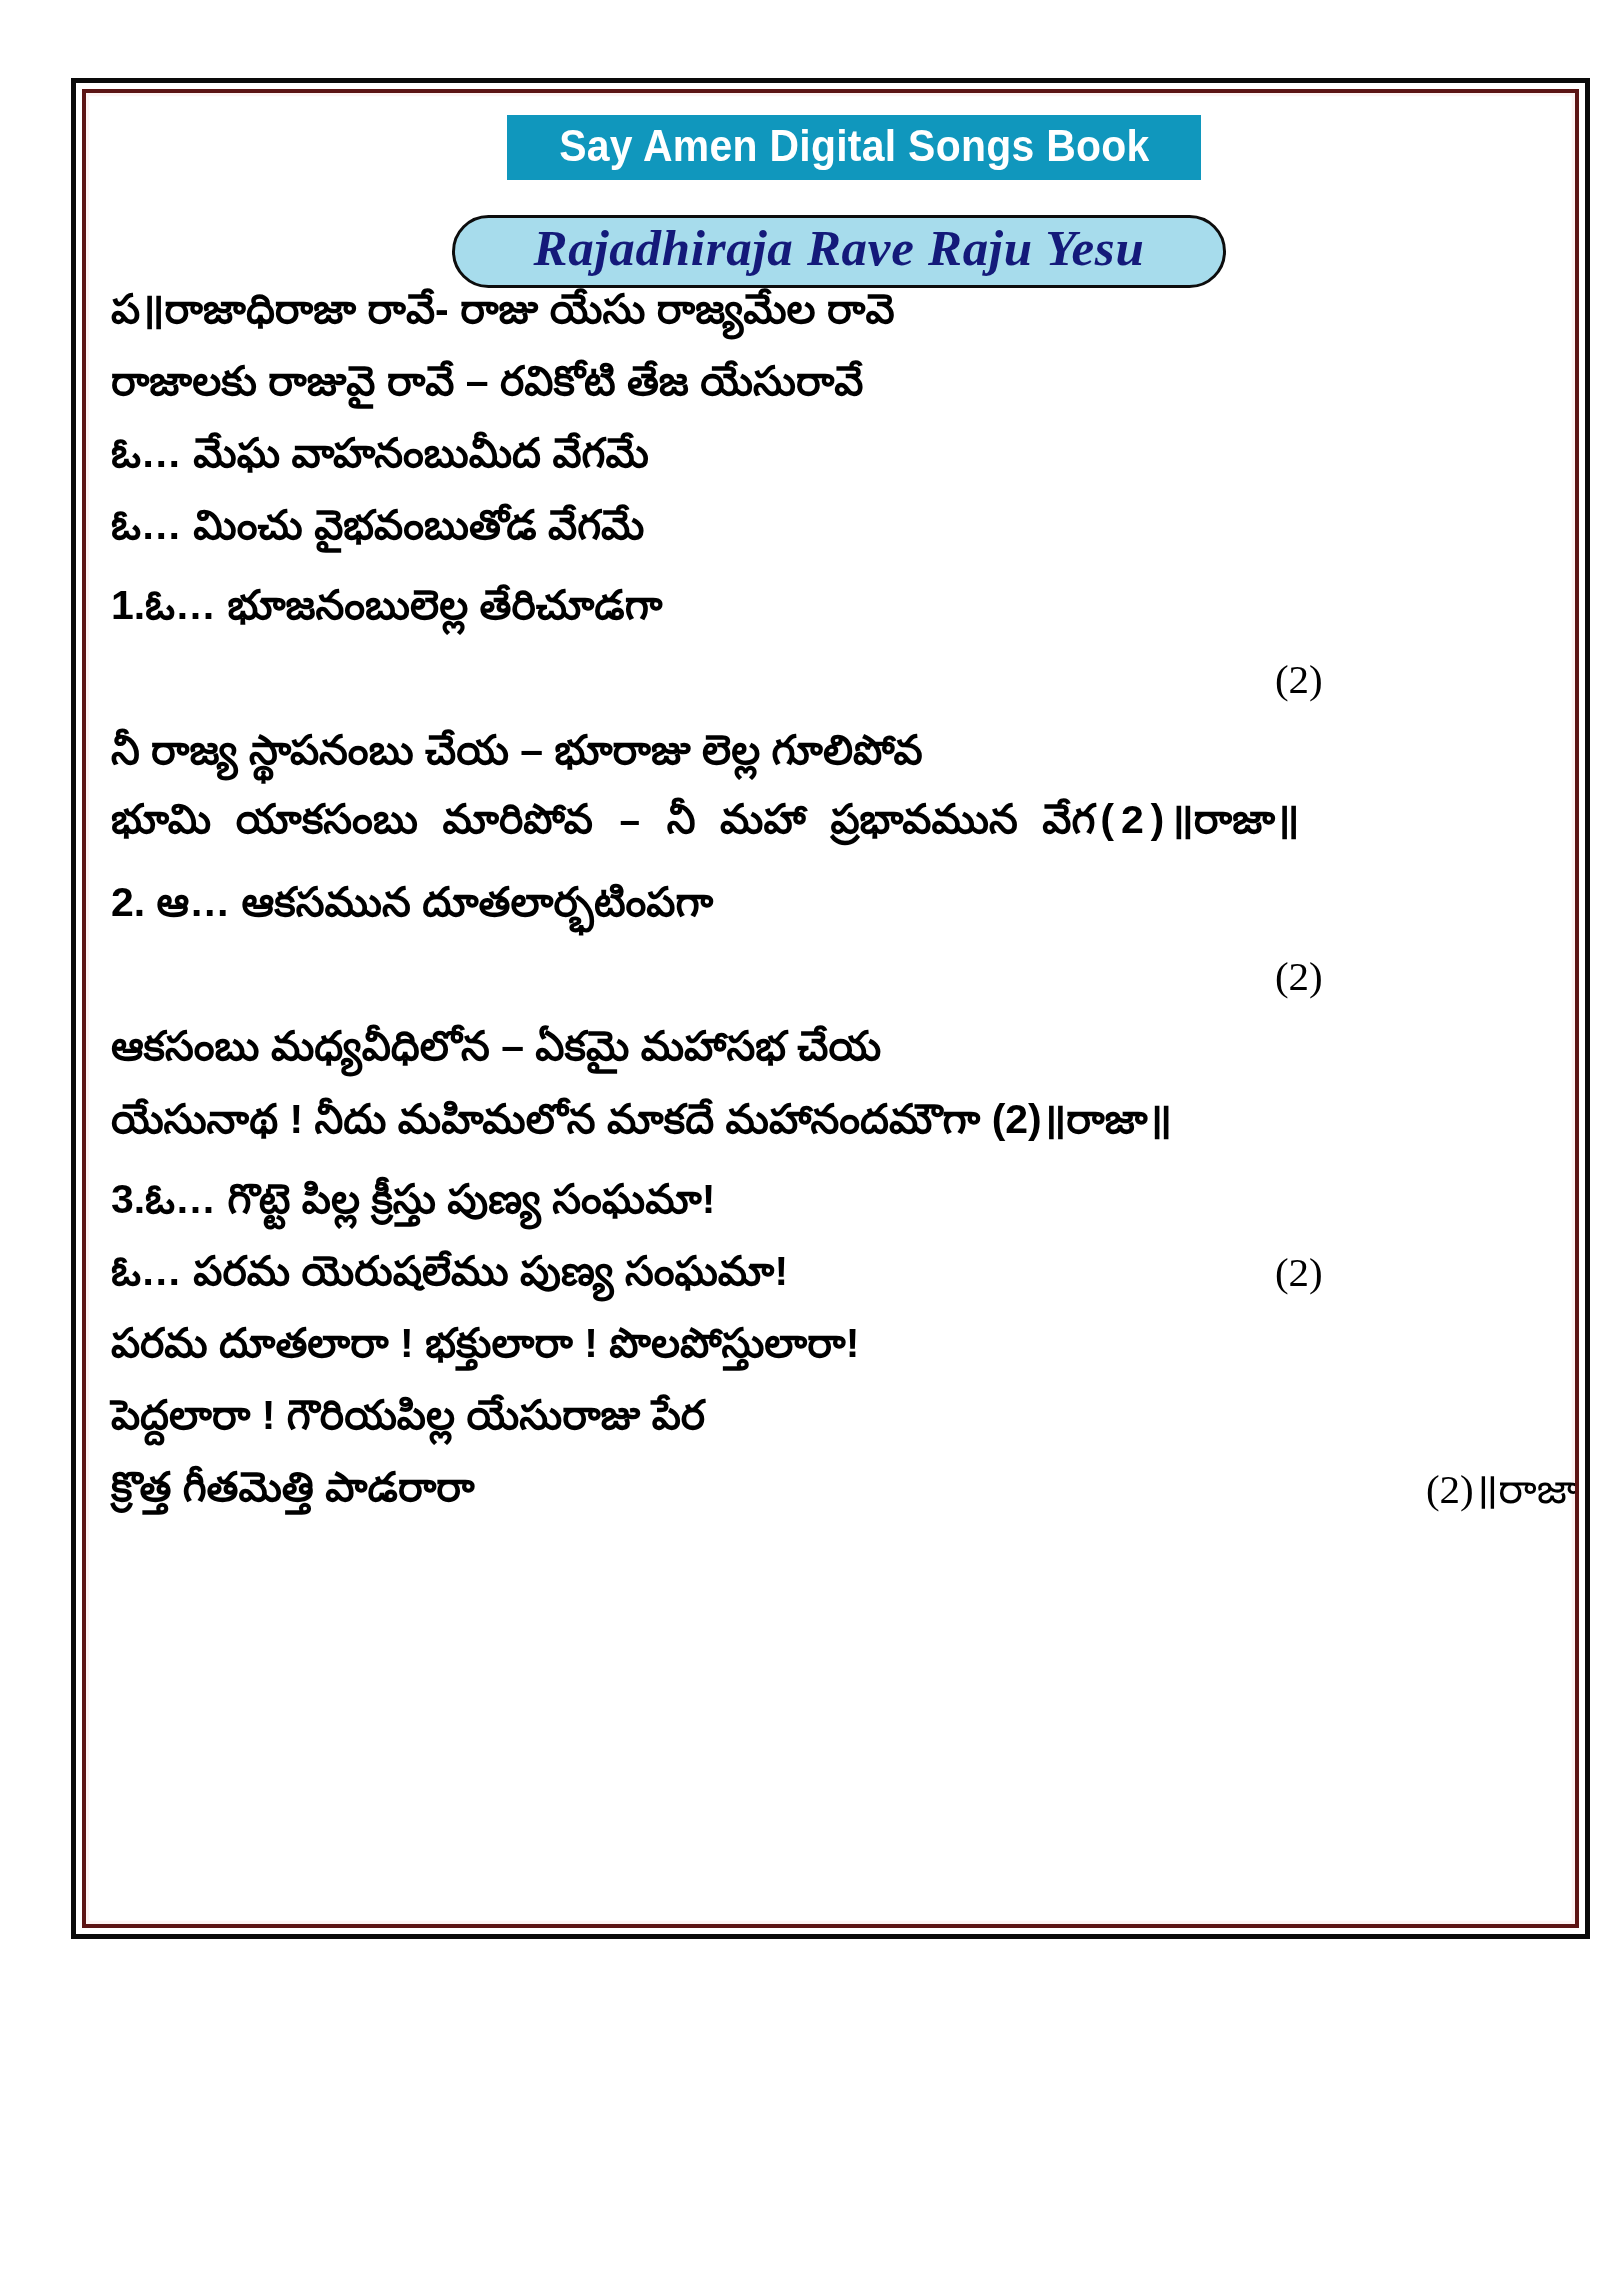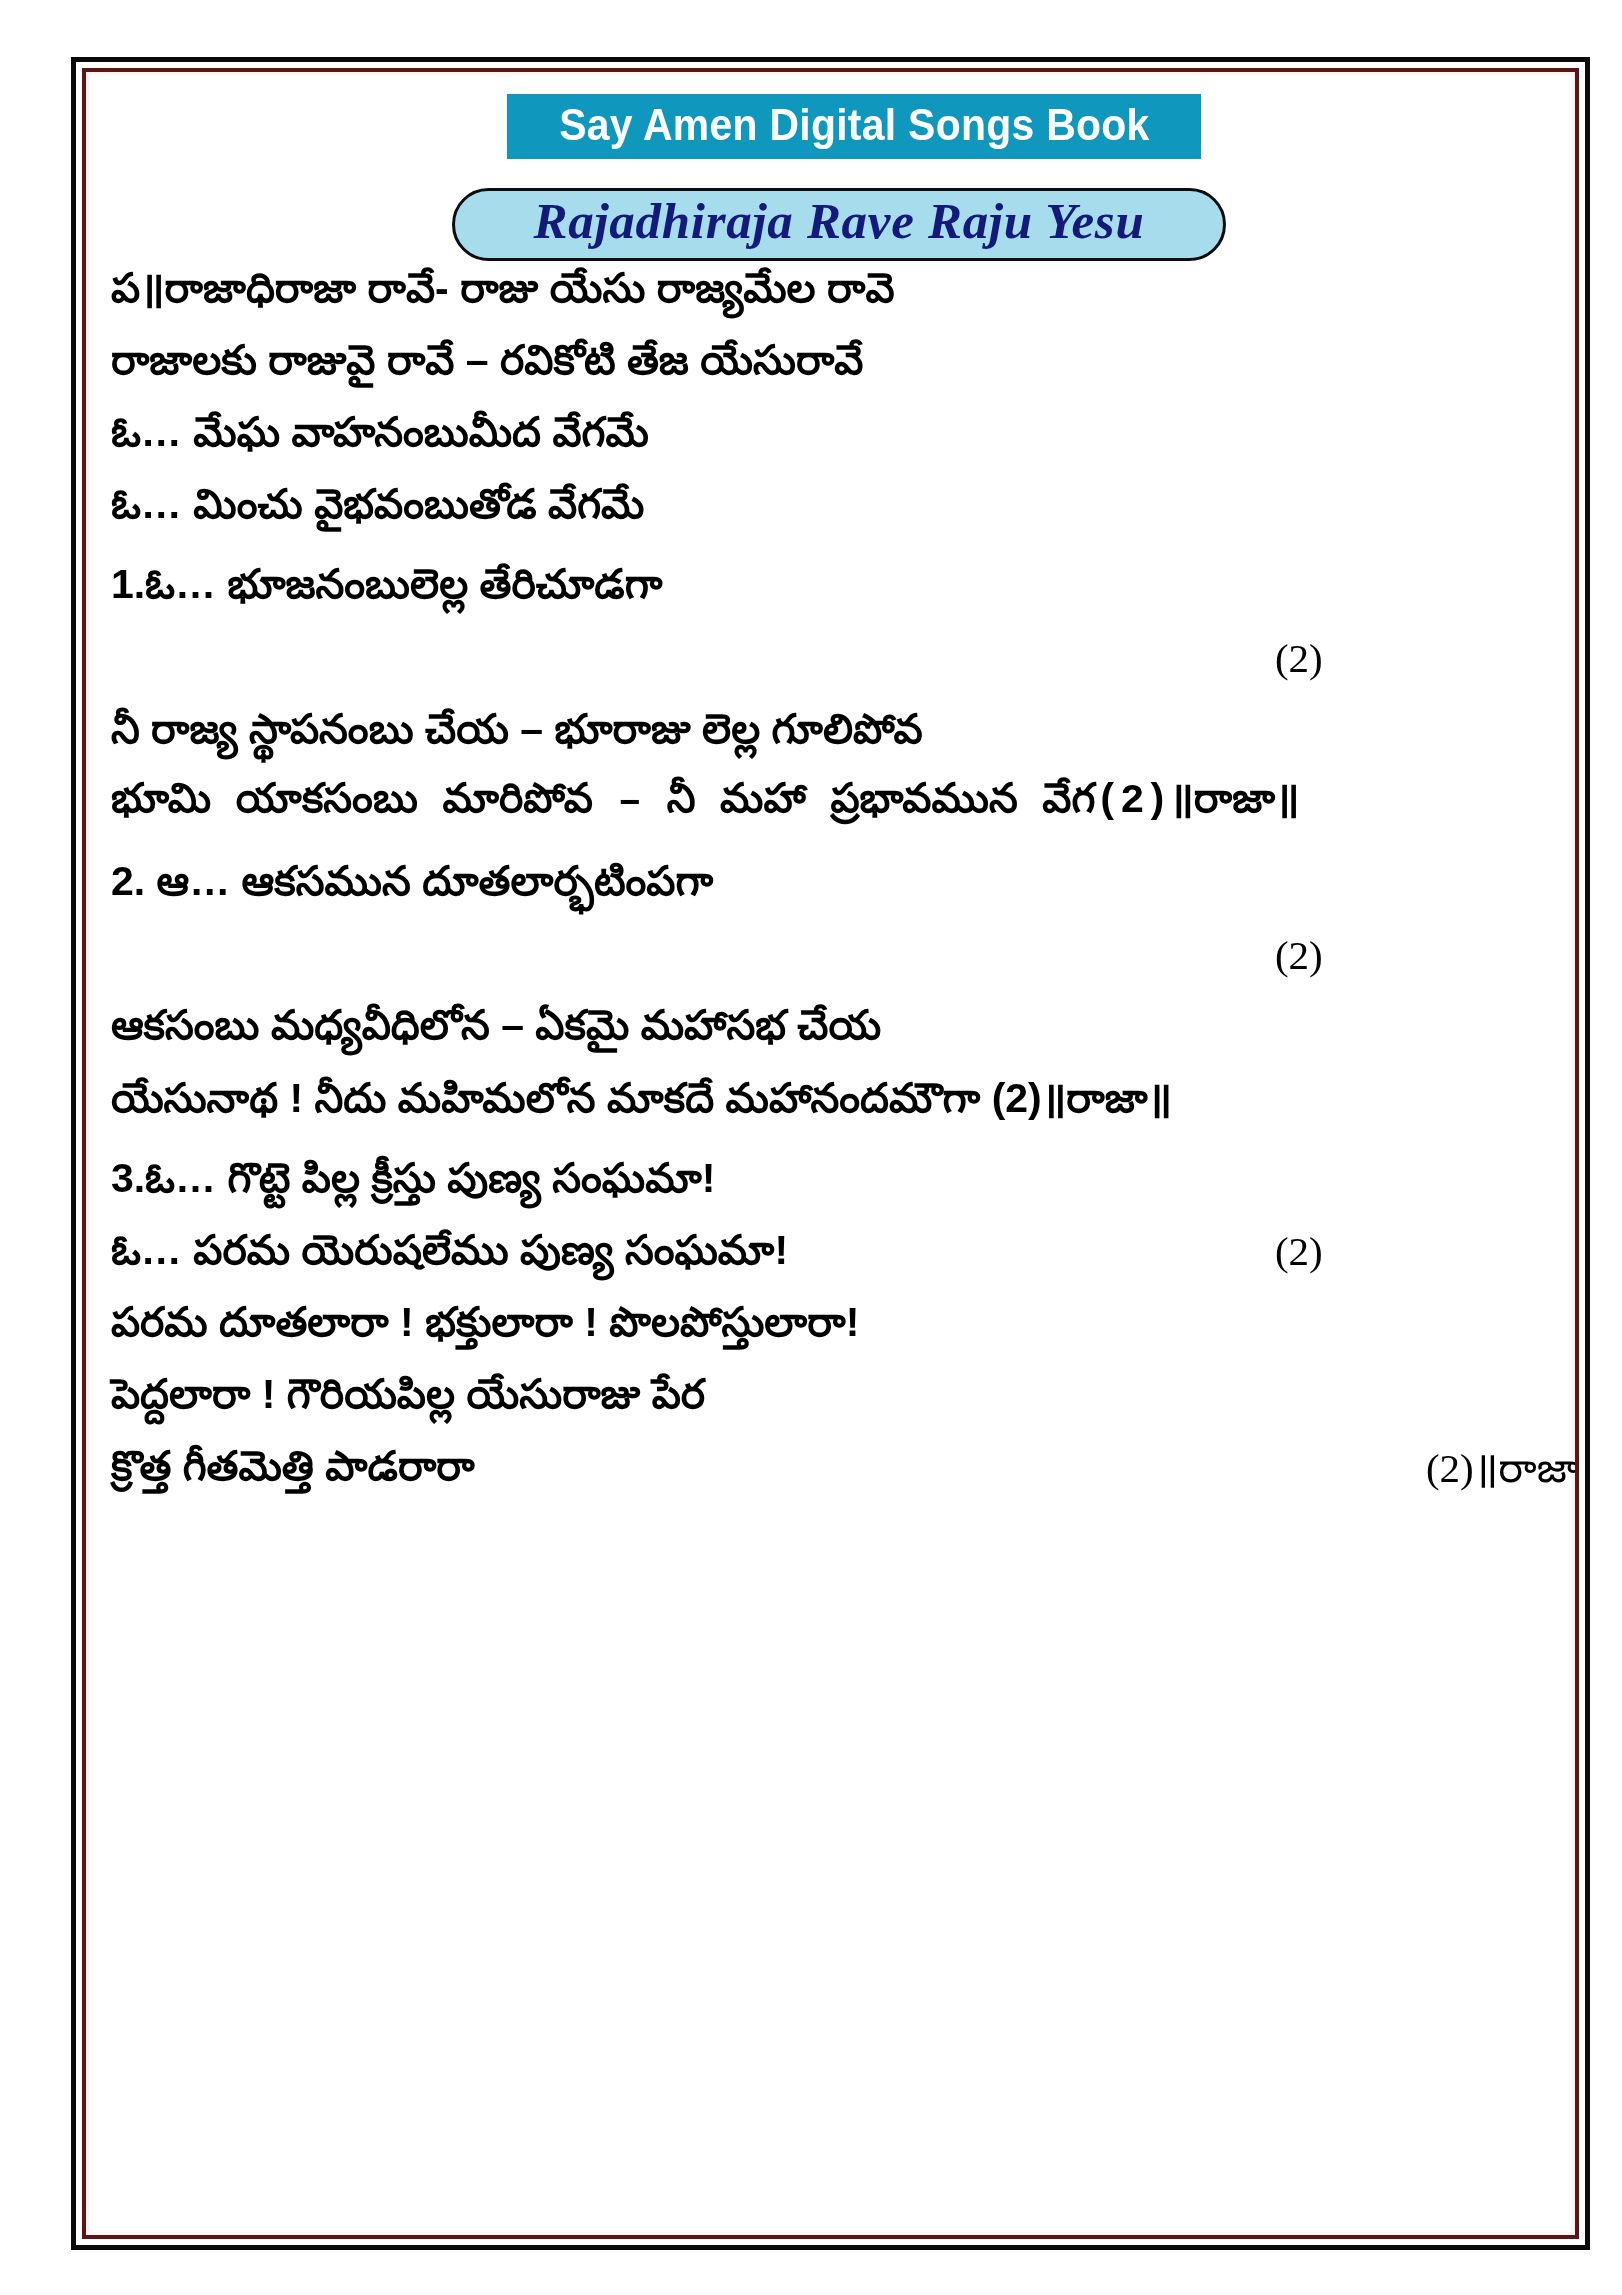--- a/index.html
+++ b/index.html
@@ -19,23 +19,23 @@
     position: absolute;
     left: 0; top: 0;
     width: 1622px;
     height: 2295px;
     background: #ffffff;
   }
 
   #outer-frame {
     position: absolute;
     left: 71px;
-    top: 57px;
+    top: 78px;
     width: 1519px;
-    height: 2193px;
+    height: 1861px;
     border: 5.9px solid #0a0a0a;
     box-sizing: border-box;
     background: #ffffff;
   }
 
   #inner-frame {
     position: absolute;
     left: 5.9px;
     top: 5.9px;
     right: 5.9px;
@@ -85,20 +85,21 @@
     top: 116px;
     text-align: center;
   }
   #title-pill {
     display: inline-block;
     background: #a7dcec;
     border: 3.3px solid #0d0d0d;
     border-radius: 59px;
     padding: 3.9px 79px 9.2px 79px;
     margin-left: 17px;
+    margin-top: 6px;
   }
   #song-title {
     font-family: "Liberation Serif", "DejaVu Serif", serif;
     font-style: italic;
     font-weight: bold;
     font-size: 51px;
     line-height: 1.05;
     color: #141a7a;
     white-space: nowrap;
     letter-spacing: 0.7px;

